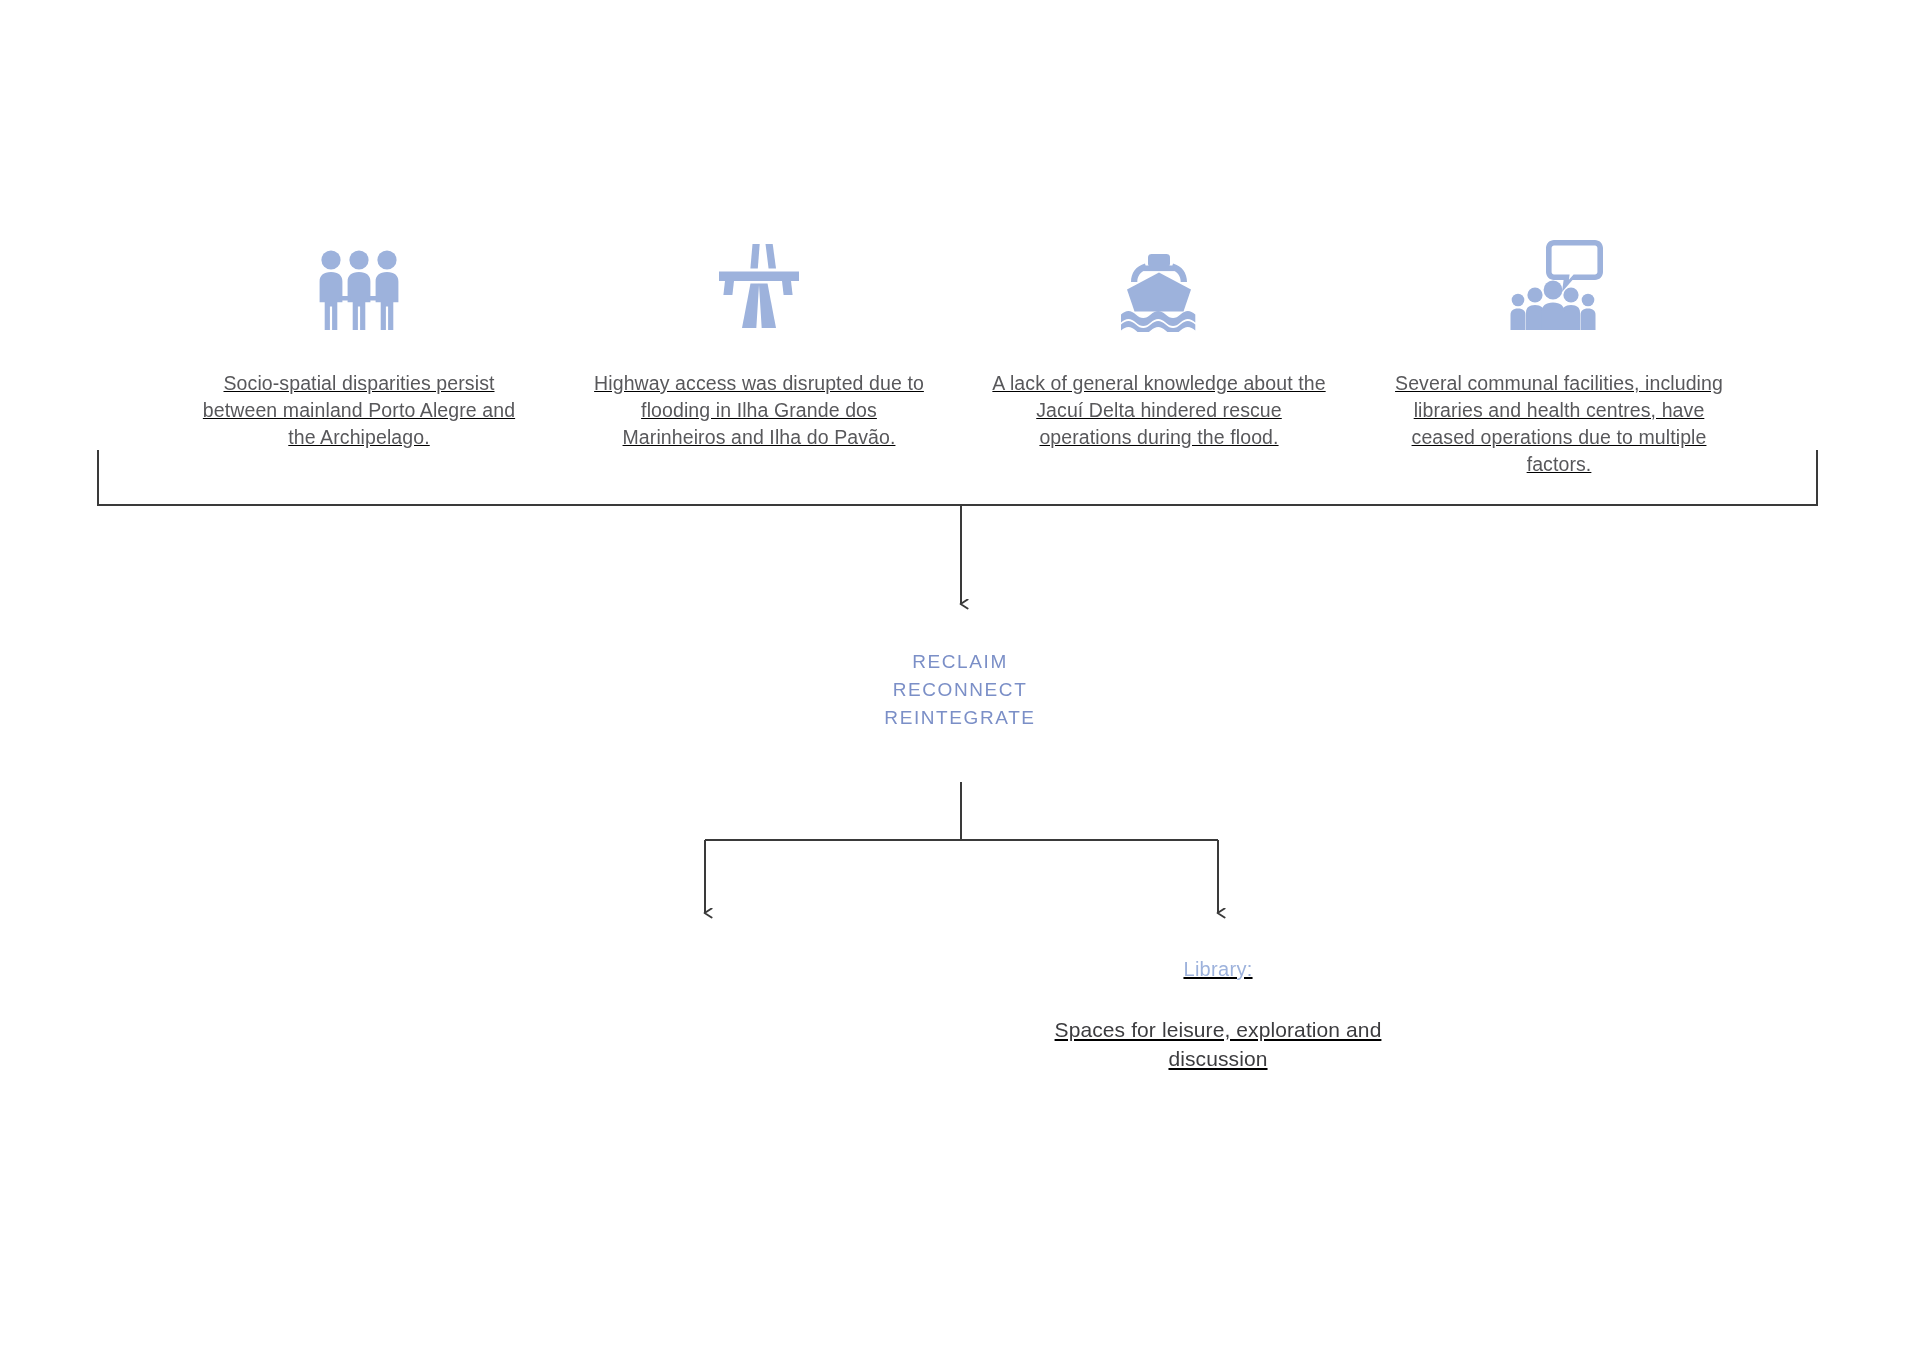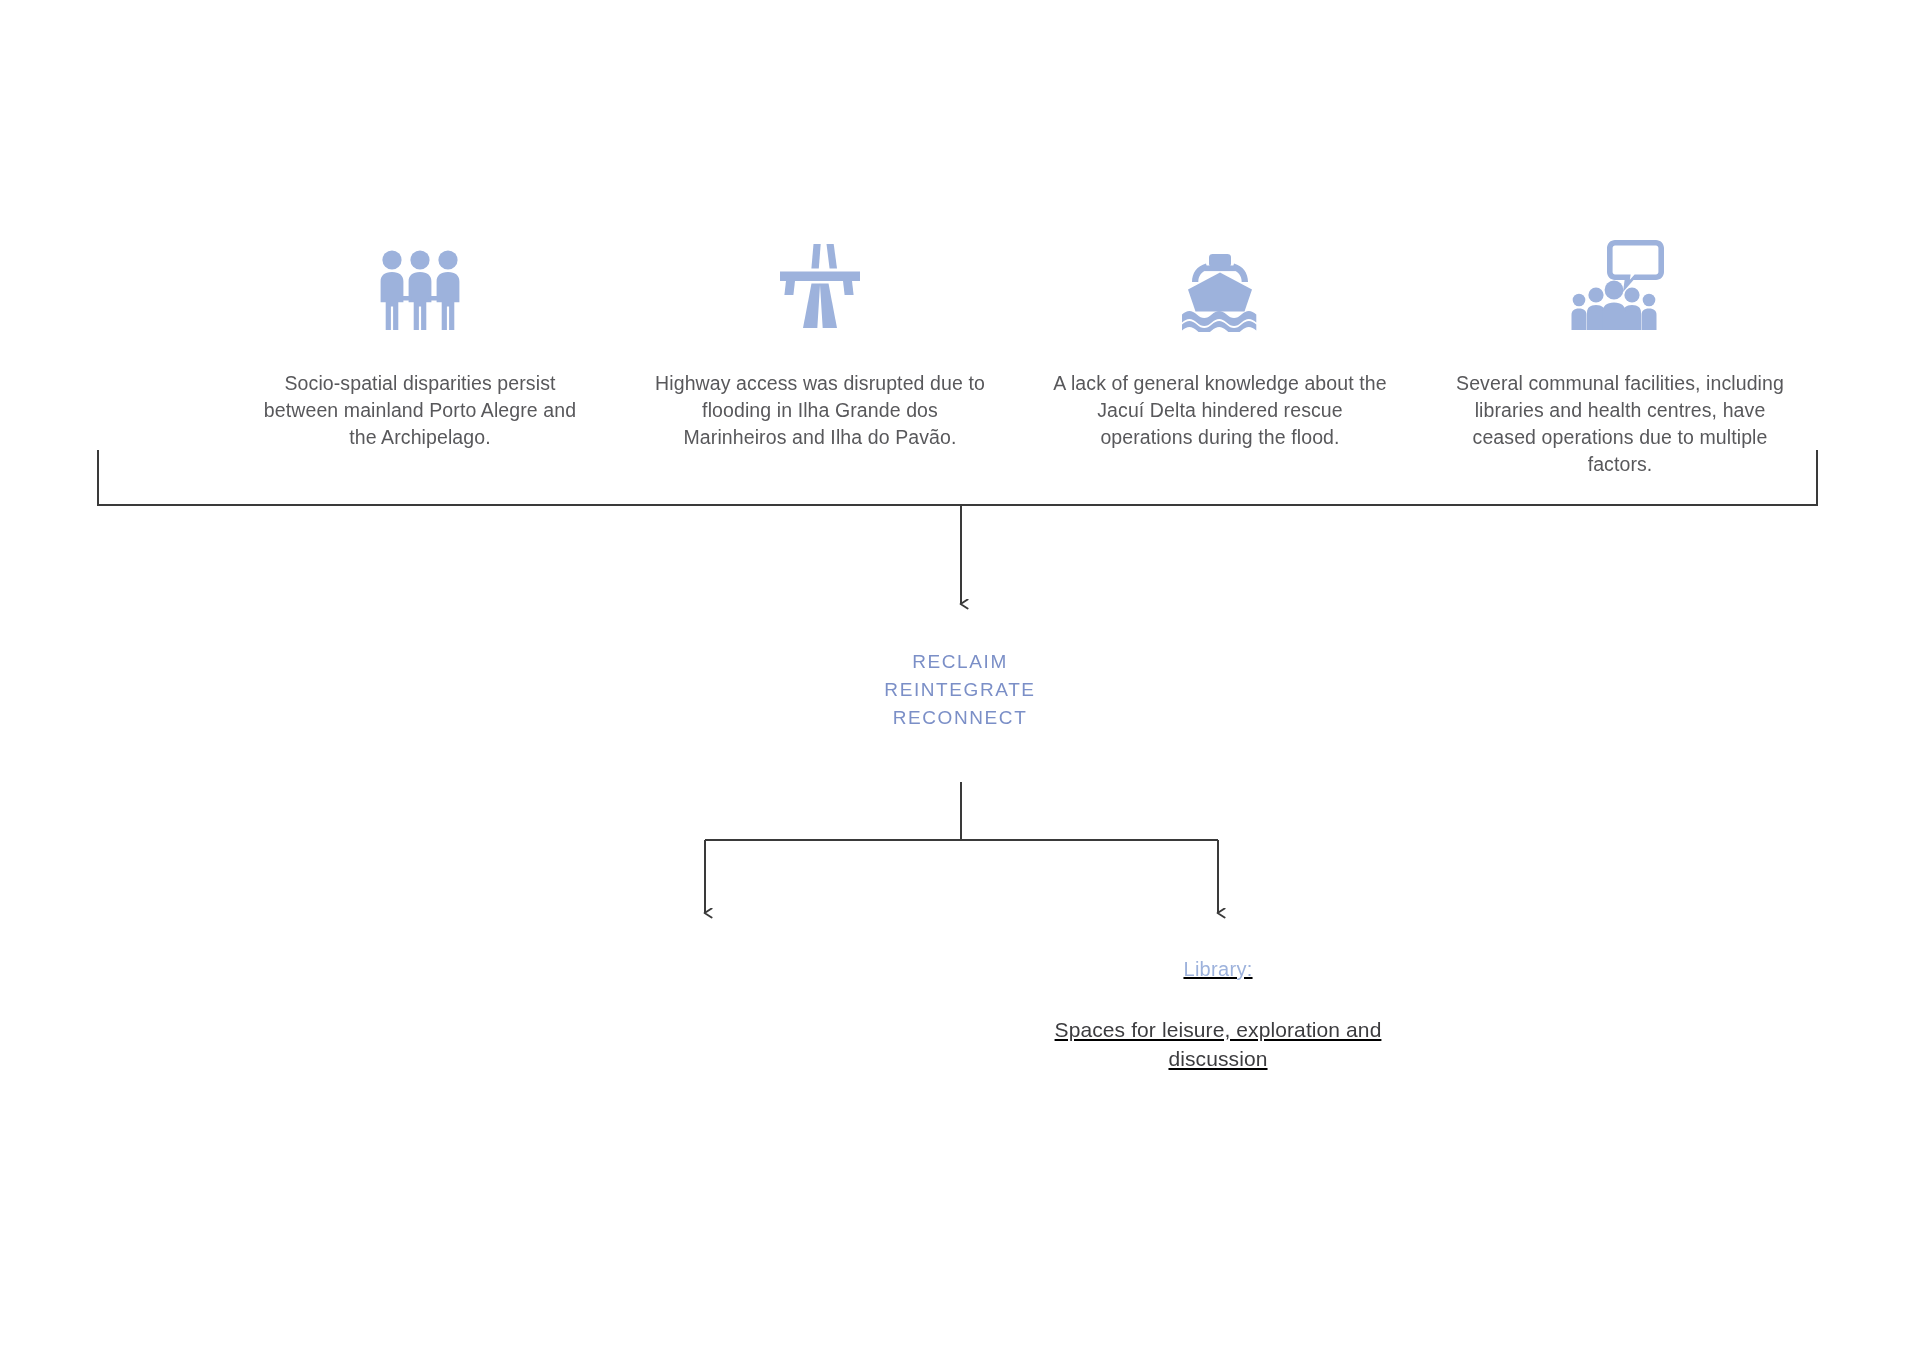--- a/index.html
+++ b/index.html
@@ -20,22 +20,23 @@
     overflow: hidden;
   }
 
   
   .issues-row {
     position: absolute;
     left: 98px;
     top: 236px;
     width: 1722px;
     display: flex;
-    justify-content: flex-end;
+    justify-content: center;
     align-items: flex-start;
+    text-decoration: underline;
   }
   .issue-col {
     width: 400px;
     display: flex;
     flex-direction: column;
     align-items: center;
   }
   .issue-icon {
     height: 96px;
     display: flex;
@@ -217,22 +218,22 @@
       <path d="M705 840 H1218"></path>
 
       <path d="M705 840 V913" marker-end="url(#arrowhead)"></path>
 
       <path d="M1218 840 V913" marker-end="url(#arrowhead)"></path>
     </g>
   </svg>
 
   <div class="vision-title">
     <div>RECLAIM</div>
+    <div>RECONNECT</div>
     <div>REINTEGRATE</div>
-    <div>RECONNECT</div>
   </div>
 
 
   <div class="outcome outcome-right">
     <div class="outcome-label">Library:</div>
     <div class="outcome-desc">Spaces for leisure, exploration and discussion</div>
   </div>
 
 </div>
 

